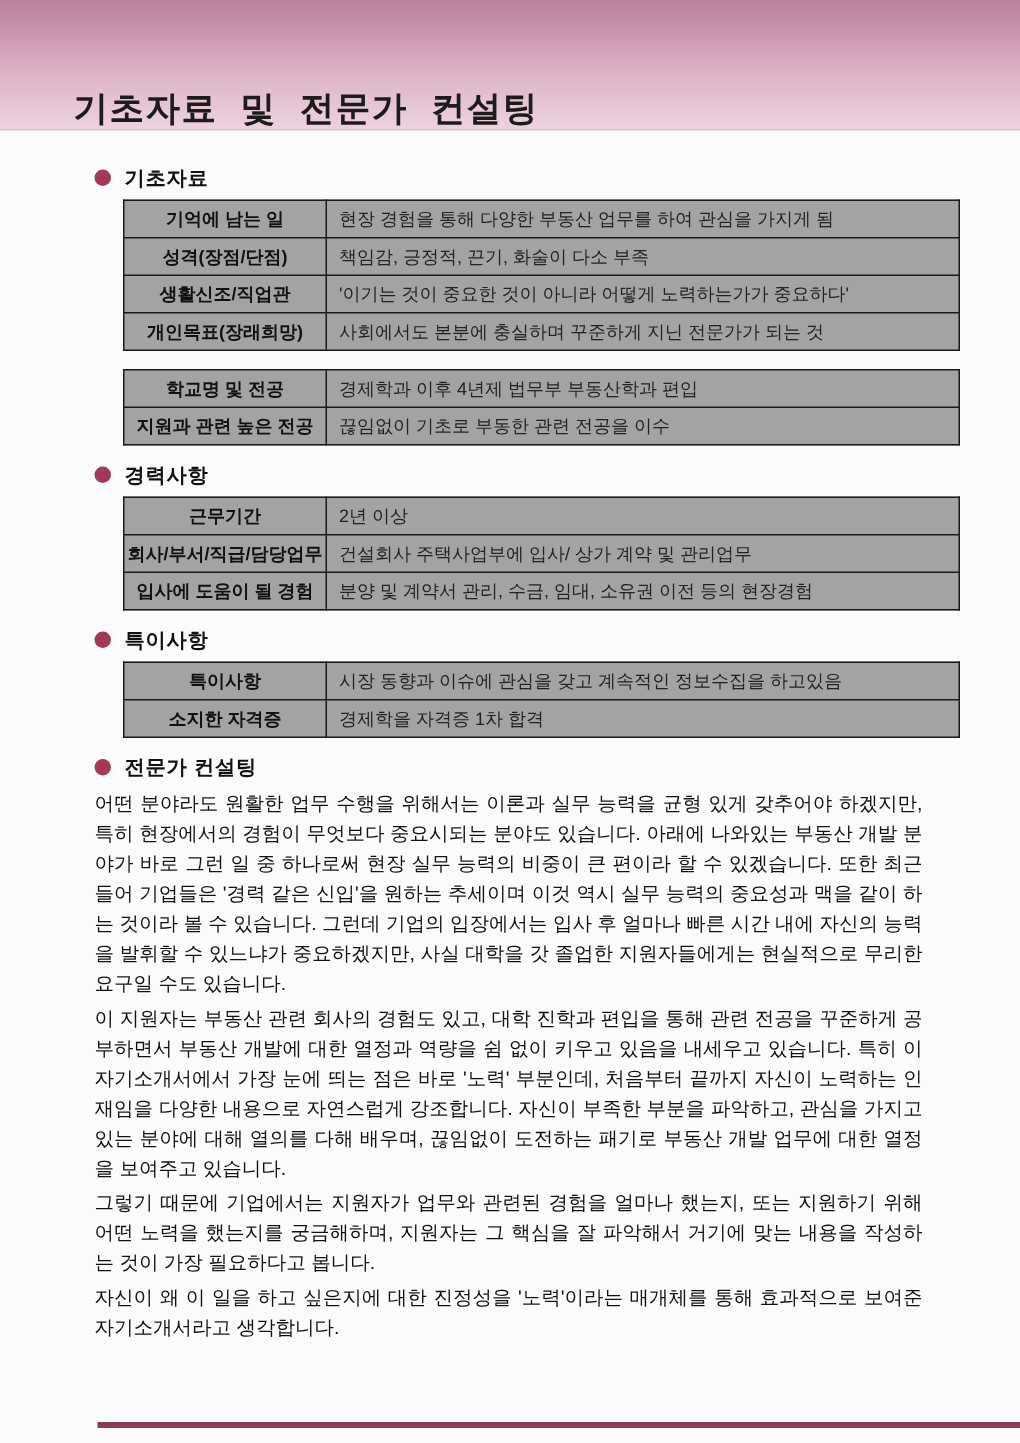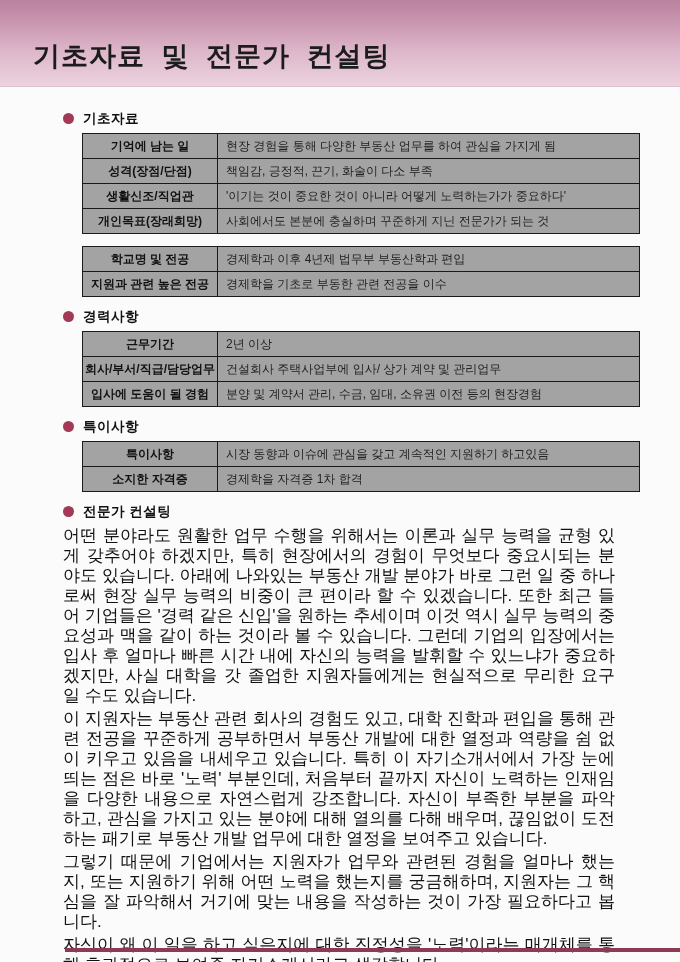--- a/index.html
+++ b/index.html
@@ -13,22 +13,22 @@
   }
   
   .banner{
     height:87px;
     background:linear-gradient(180deg,#b9829e 0%,#c995af 25%,#ddb7ca 60%,#ecd2de 100%);
     border-bottom:1px solid #d9c1ce;
     box-sizing:border-box;
     padding:44px 0 0 33px;
   }
   .banner h1{
-    margin:0;
-    font-size:27px;
+    margin:16px;
+    font-size:23px;
     font-weight:bold;
     color:#1c1c1c;
     letter-spacing:1px;
     word-spacing:8px;
     line-height:24px;
   }
   .content{
     padding:18px 63px 0 63px;
     box-sizing:border-box;
   }
@@ -74,21 +74,21 @@
   }
   table.info-table td{
     font-size:12px;
     color:#222222;
     text-align:left;
     padding:0 8px;
   }
   .body-text{
     width:552px;
     margin:3px 0 0 0;
-    font-size:17px;
+    font-size:13px;
     line-height:20px;
     color:#111111;
     text-align:justify;
     word-break:break-all;
   }
   .footer-rule{
     position:absolute;
     left:65px;right:0;
     top:948px;
     height:4px;
@@ -135,21 +135,21 @@
 
     <div class="section">
       <table class="info-table">
         <tbody>
             <tr>
           <th>학교명 및 전공</th>
           <td>경제학과 이후 4년제 법무부 부동산학과 편입</td>
         </tr>
         <tr>
           <th>지원과 관련 높은 전공</th>
-          <td>경제학을 기초로 부동한 관련 전공을 이수</td>
+          <td>끊임없이 기초로 부동한 관련 전공을 이수</td>
         </tr>
       </tbody>
         </table>
     </div>
 
     <div class="section">
       <div class="section-title">
         <span class="bullet"></span>
         <span class="section-label">경력사항</span>
       </div>
@@ -173,21 +173,21 @@
 
     <div class="section">
       <div class="section-title">
         <span class="bullet"></span>
         <span class="section-label">특이사항</span>
       </div>
       <table class="info-table">
         <tbody>
         <tr>
           <th>특이사항</th>
-          <td>시장 동향과 이슈에 관심을 갖고 계속적인 지원하기 하고있음</td>
+          <td>시장 동향과 이슈에 관심을 갖고 계속적인 정보수집을 하고있음</td>
         </tr>
         <tr>
           <th>소지한 자격증</th>
           <td>경제학을 자격증 1차 합격</td>
         </tr>
       </tbody>
         </table>
     </div>
 
     <div class="section">

